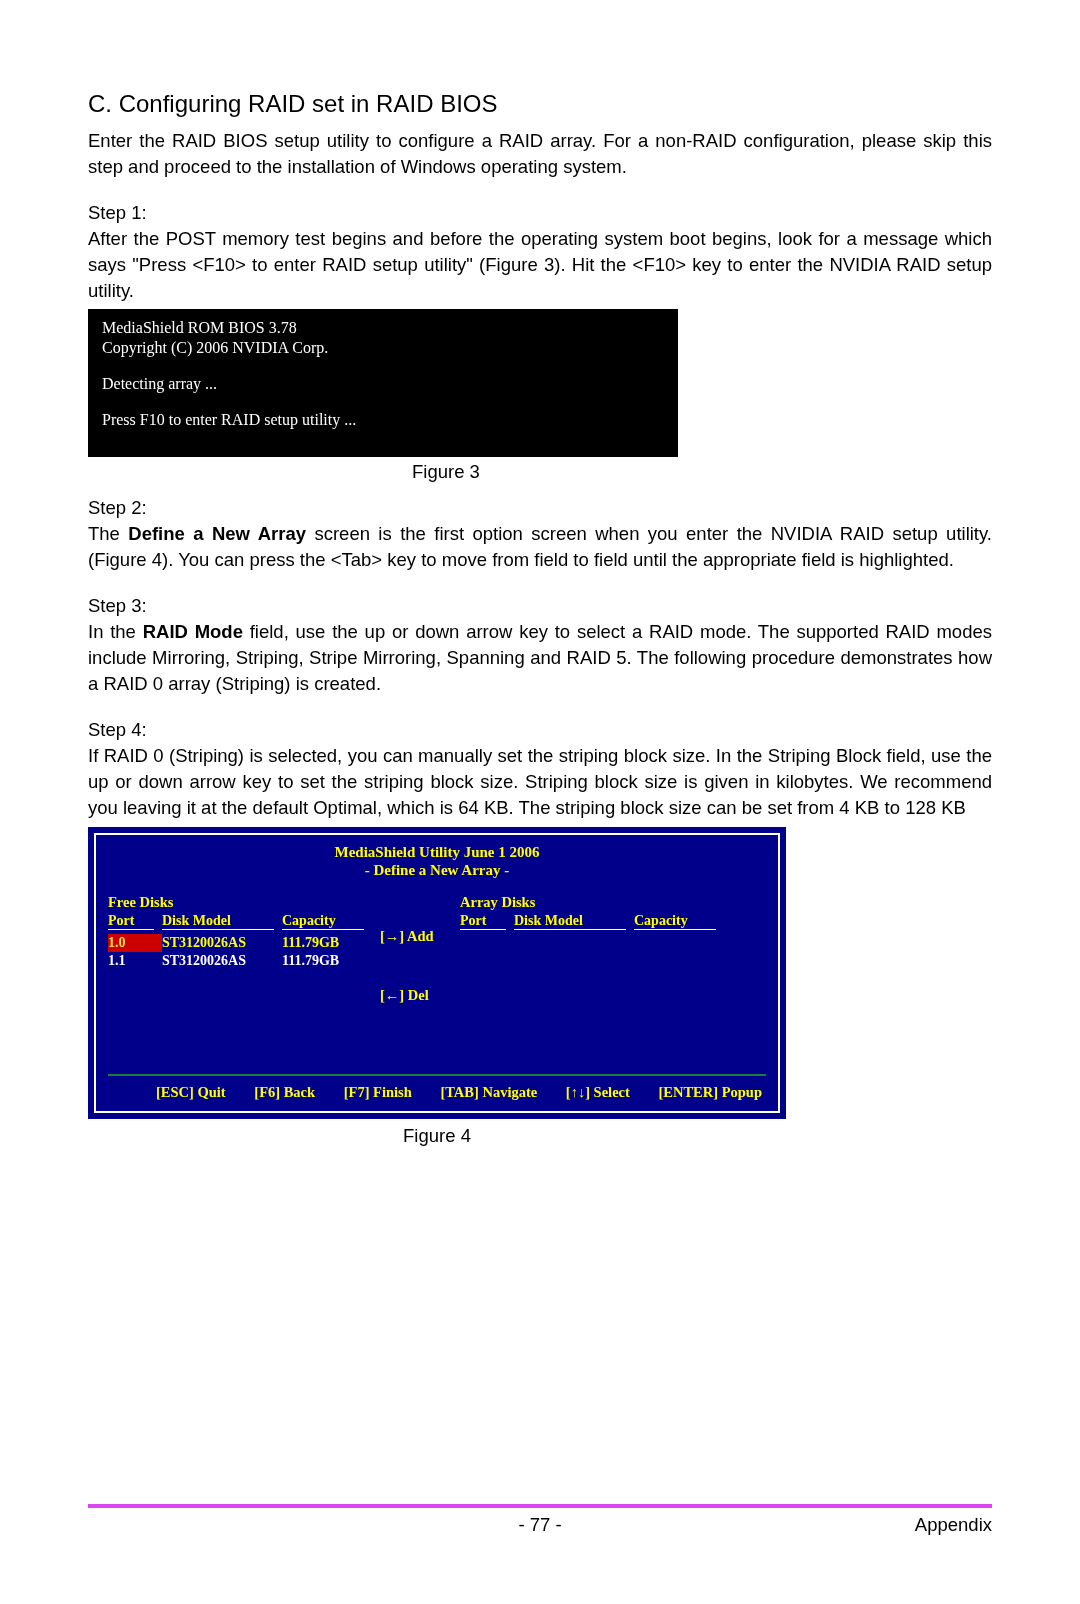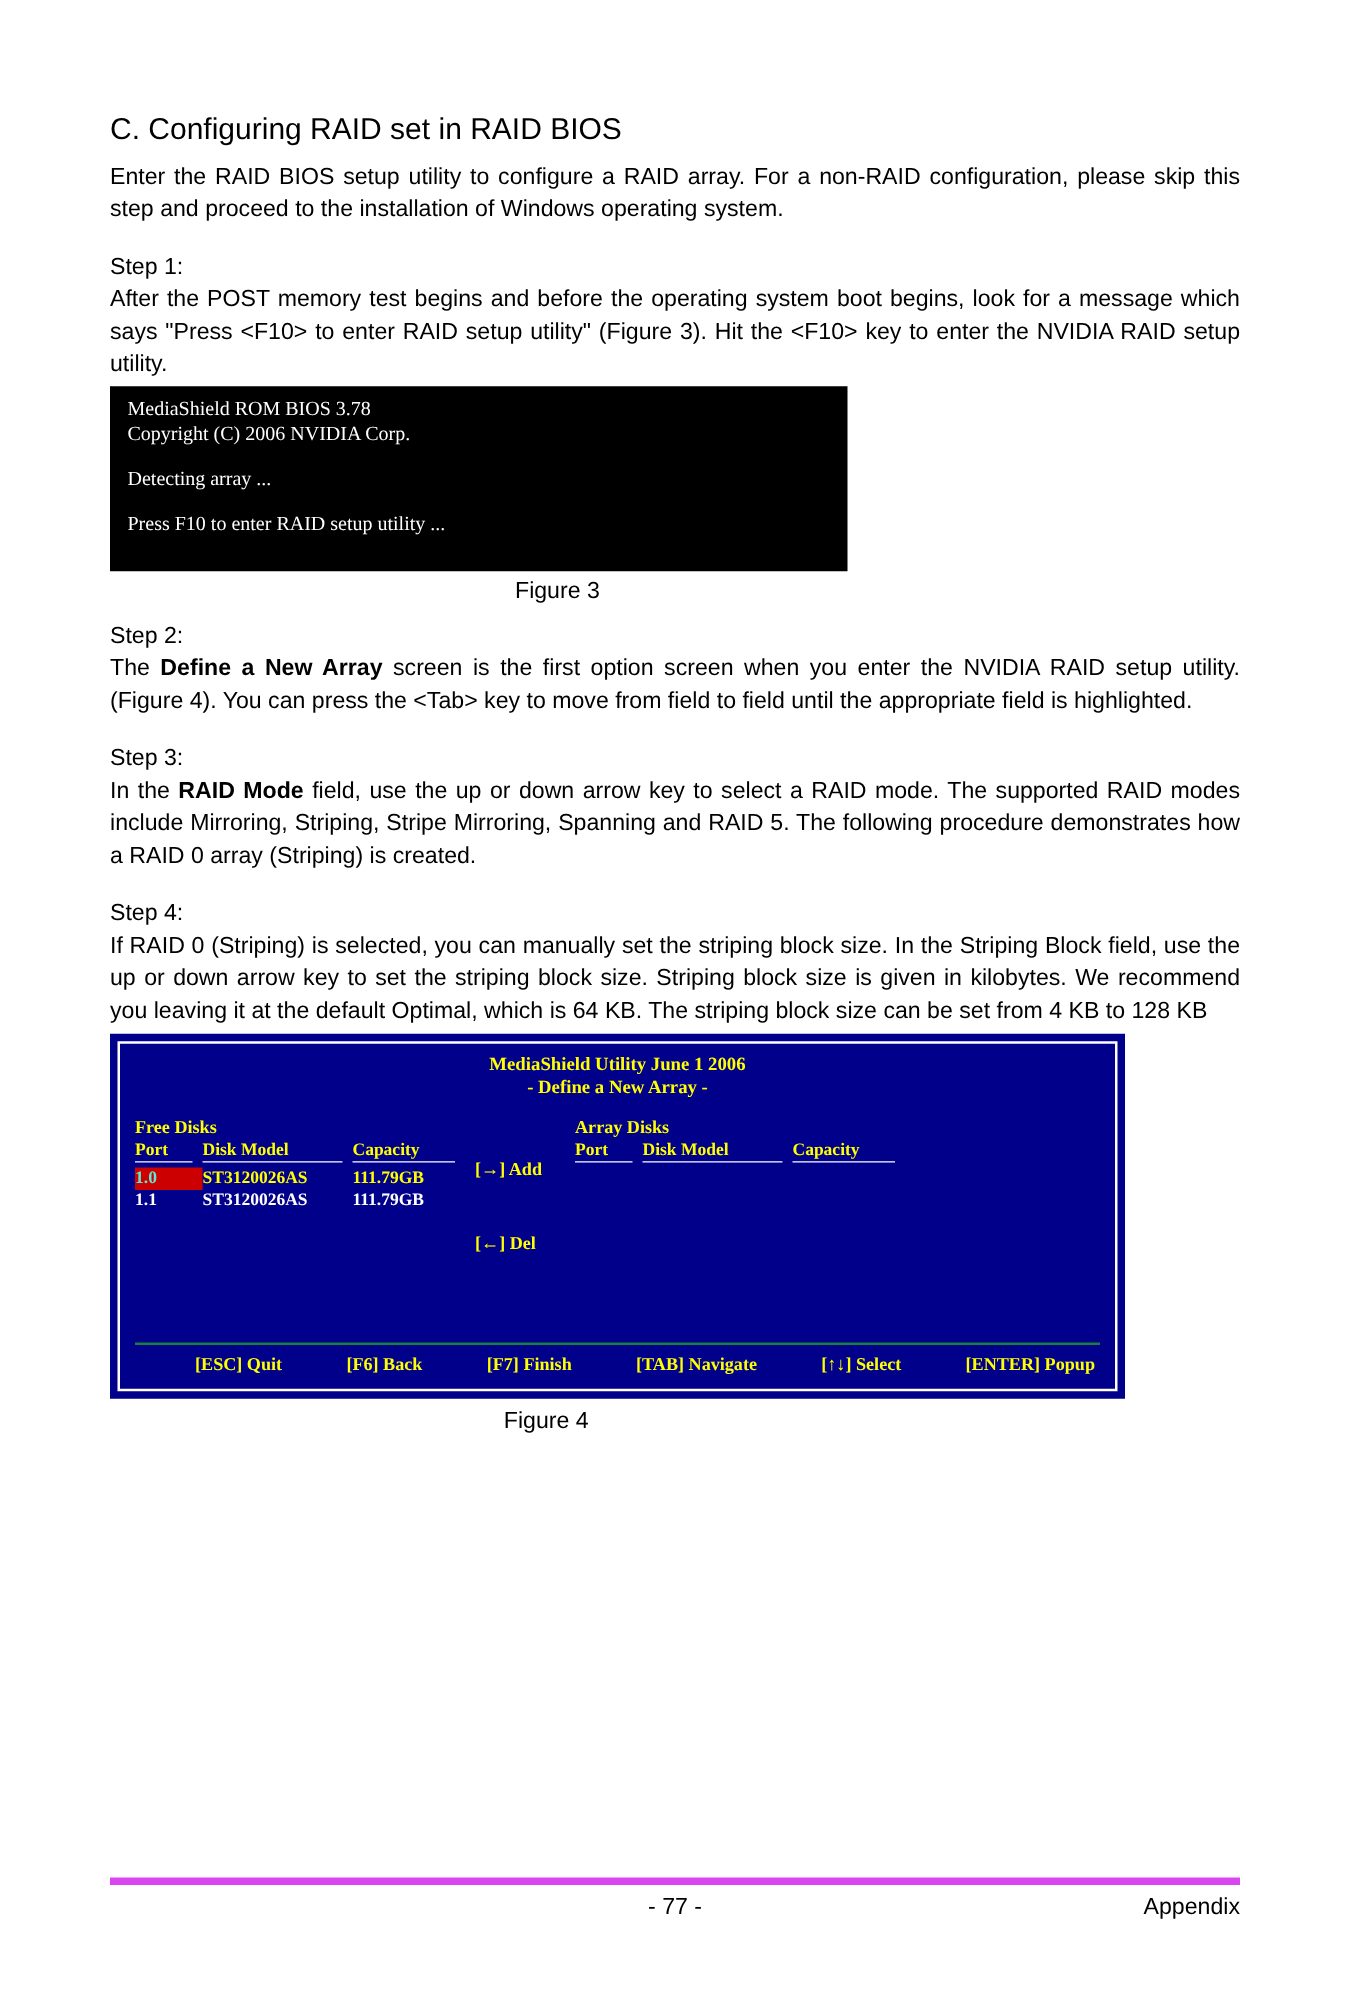--- a/index.html
+++ b/index.html
@@ -51,21 +51,21 @@
     padding-left: 324px;
   }
   .fig-caption4 {
     font-size: 18.5px;
     width: 698px;
     text-align: center;
     margin: 6px 0 0 0;
   }
   
   .fig4-outer {
-    width: 812px;
+    width: 698px;
     background: #00008b;
     padding: 6px;
     margin-top: 6px;
     font-family: "Times New Roman", Times, serif;
   }
   .fig4-inner {
     border: 2px solid #fff;
     padding: 8px 12px 10px 12px;
     position: relative;
   }
@@ -133,21 +133,21 @@
   .head-rule div { border-top: 1px solid #fff; height: 1px; margin-right: 8px; }
   .hr1 { width: 46px; }
   .hr2 { width: 112px; }
   .hr3 { width: 82px; margin-right: 0 !important; }
   .disk-row {
     display: flex;
     font-weight: bold;
     font-size: 14px;
     line-height: 1.25;
   }
-  .disk-row.sel .col-port   { color: #5eead4; background: #c00; }
+  .disk-row.sel .col-port   { color: #fde047; background: #c00; }
   .disk-row.sel .col-model  { color: #ffff00; }
   .disk-row.sel .col-cap    { color: #ffff00; }
   .disk-row.norm { color: #fff; }
   .mid-actions {
     position: absolute;
     left: 272px;
     top: 34px;
     color: #ffff00;
     font-weight: bold;
     font-size: 14.5px;
@@ -164,21 +164,21 @@
     justify-content: space-between;
     padding-left: 48px;
     padding-right: 4px;
   }
   
   .page-footer {
     position: absolute;
     left: 88px;
     right: 88px;
     bottom: 68px;
-    border-top: 6px solid #d946ef;
+    border-top: 4px solid #d946ef;
     padding-top: 6px;
     font-size: 18.5px;
     display: flex;
     justify-content: center;
   }
   .page-footer .pn { margin: 0 auto; }
   .page-footer .apx { position: absolute; right: 0; }
 </style>
 </head>
 <body>

